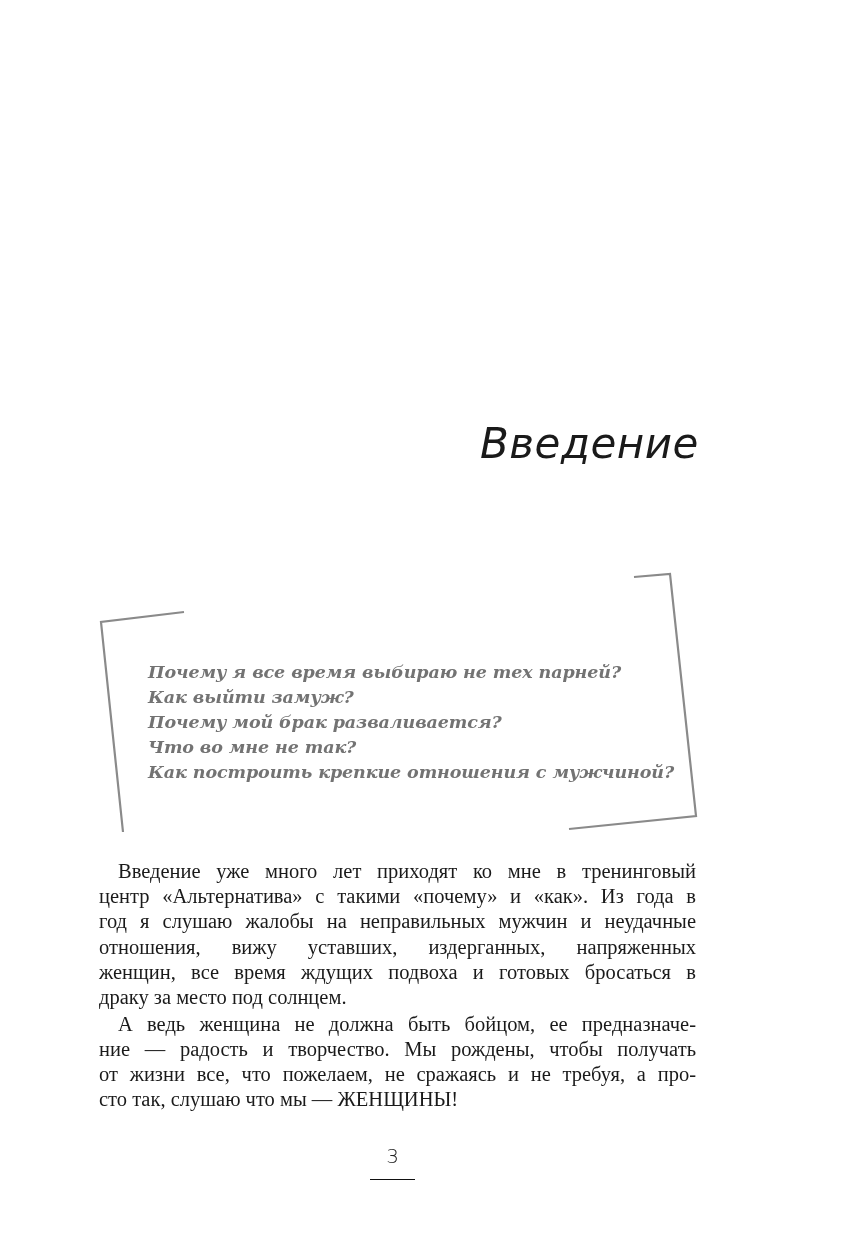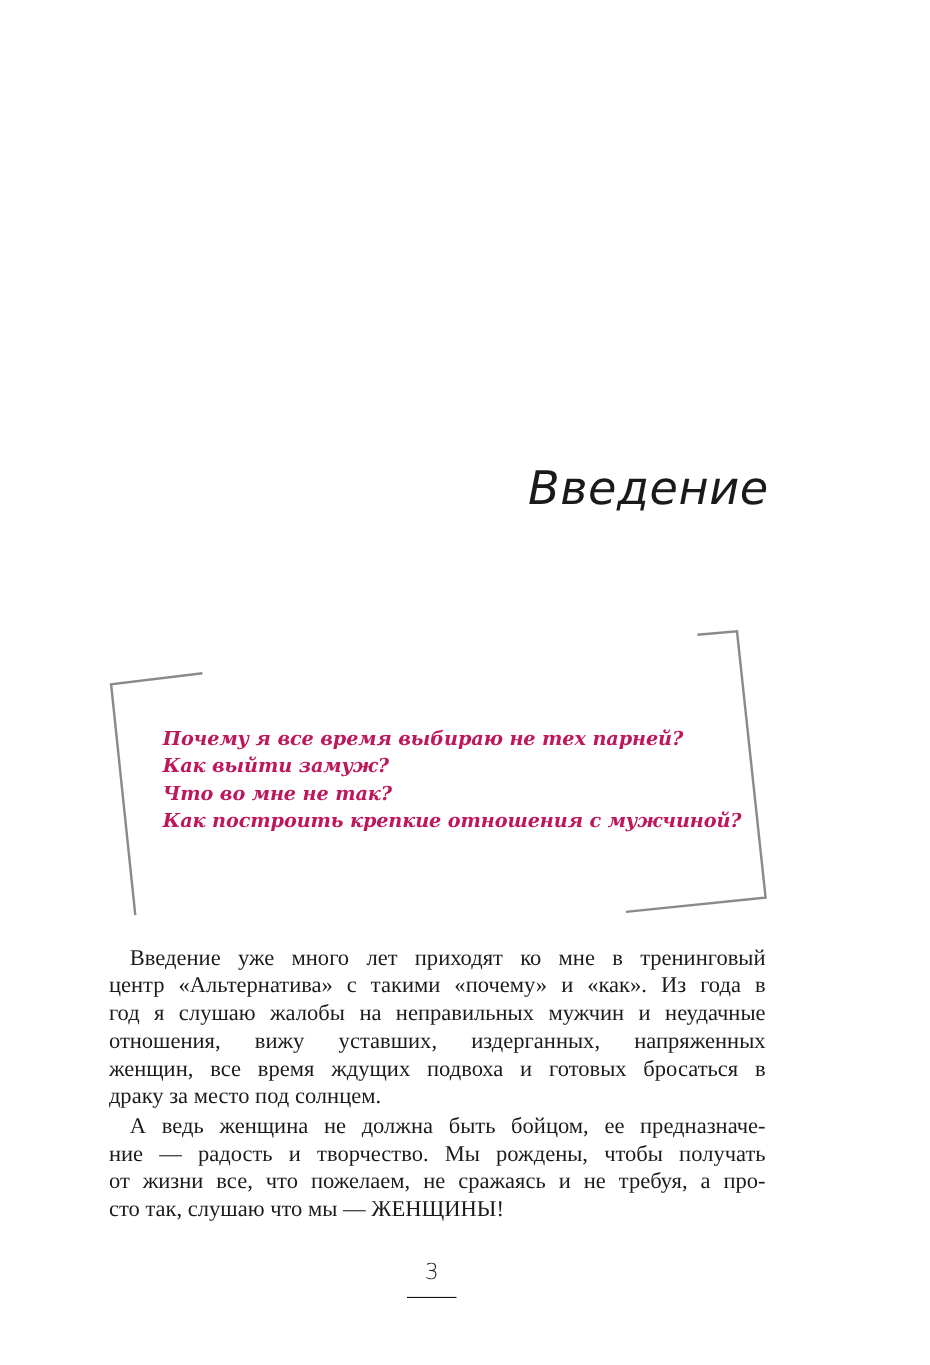--- a/index.html
+++ b/index.html
@@ -29,21 +29,21 @@
     margin: 0; padding: 0;
     list-style: none;
   }
   .questions li {
     font-family: "DejaVu Serif", serif;
     font-style: italic;
     font-weight: bold;
     font-size: 17.5px;
     line-height: 25px;
     height: 25px;
-    color: #be185d;
+    color: #737373;
     white-space: nowrap;
     letter-spacing: -0.1px;
   }
 
   .body-text {
     position: absolute;
     left: 99px;
     width: 597px;
     top: 859px;
     font-family: "Liberation Serif", serif;
@@ -89,20 +89,21 @@
   <h1 class="chapter-title">Введение</h1>
 
   <svg class="frame-svg" viewBox="0 0 845 1241" xmlns="http://www.w3.org/2000/svg">
     <polyline points="184,612 101,622 123,832" fill="none" stroke="#8a8a8a" stroke-width="2.2" stroke-linejoin="miter"></polyline>
     <polyline points="634,577 670,574 696,816 569,829" fill="none" stroke="#8a8a8a" stroke-width="2.2" stroke-linejoin="miter"></polyline>
   </svg>
 
   <ul class="questions">
     <li>Почему я все время выбираю не тех парней?</li>
     <li>Как выйти замуж?</li>
+    <li>Почему мой брак разваливается?</li>
     <li>Что во мне не так?</li>
     <li>Как построить крепкие отношения с мужчиной?</li>
   </ul>
 
   <div class="body-text">
     <div>
       <span class="line indent">Введение уже много лет приходят ко мне в тренинговый</span>
       <span class="line">центр «Альтернатива» с такими «почему» и «как». Из года в</span>
       <span class="line">год я слушаю жалобы на неправильных мужчин и неудачные</span>
       <span class="line">отношения, вижу уставших, издерганных, напряженных</span>

